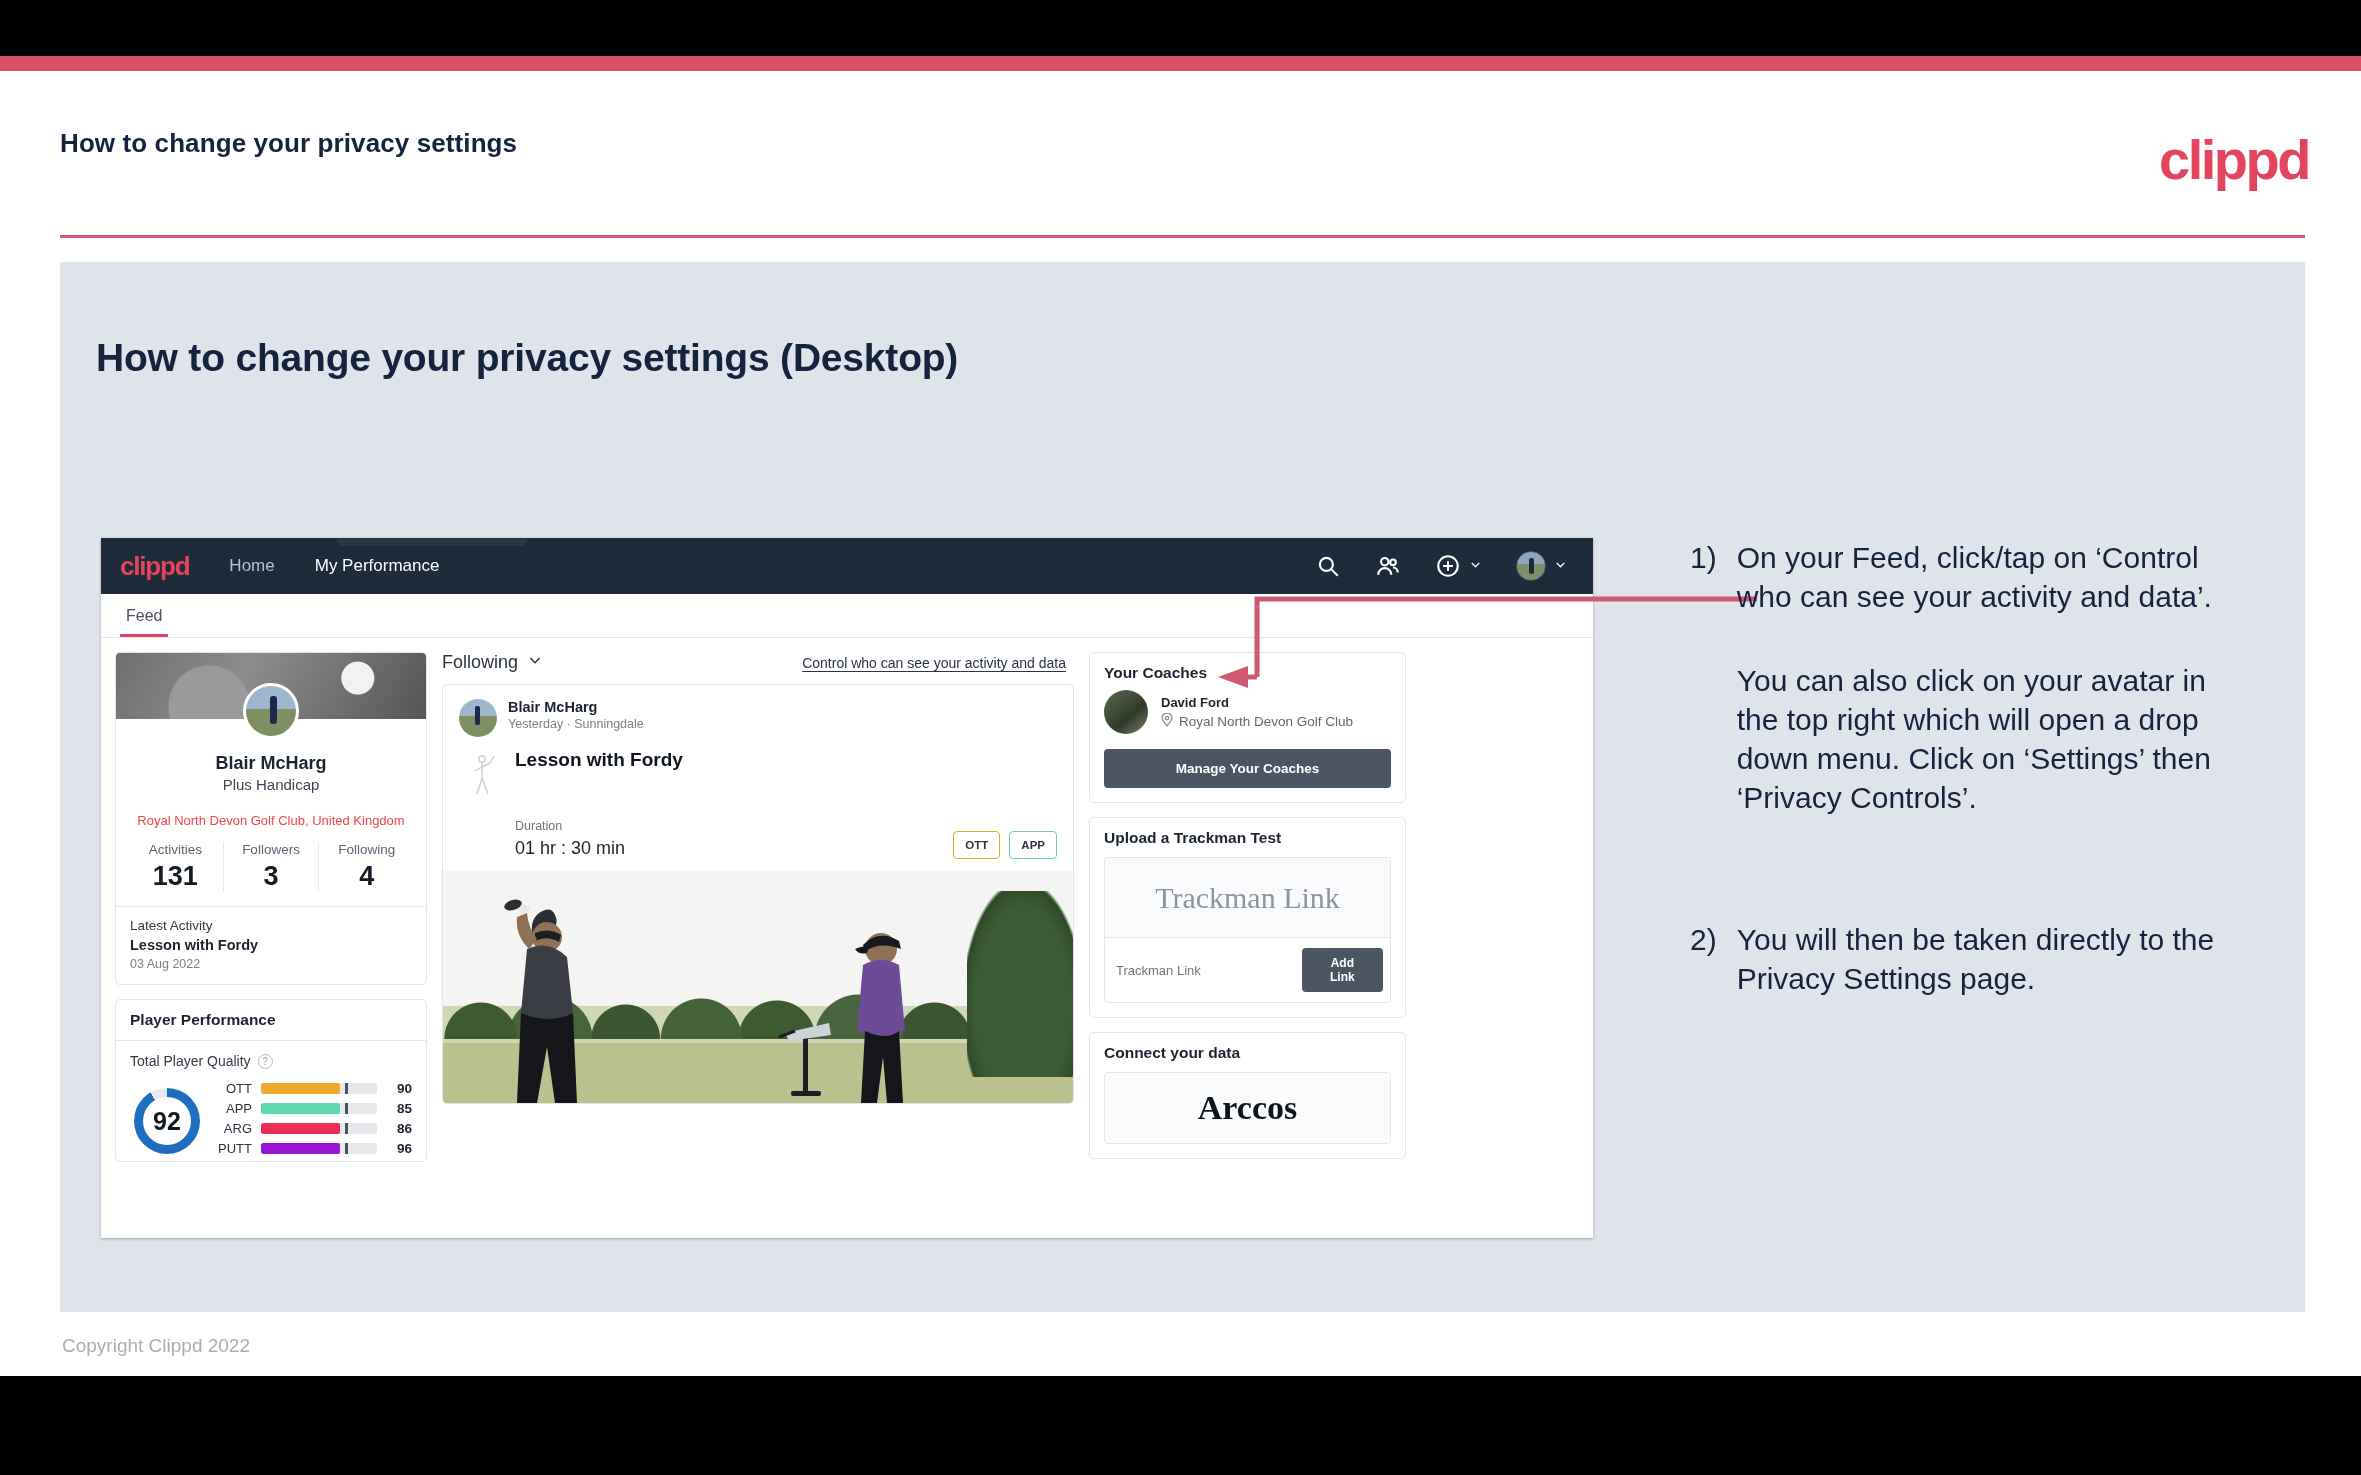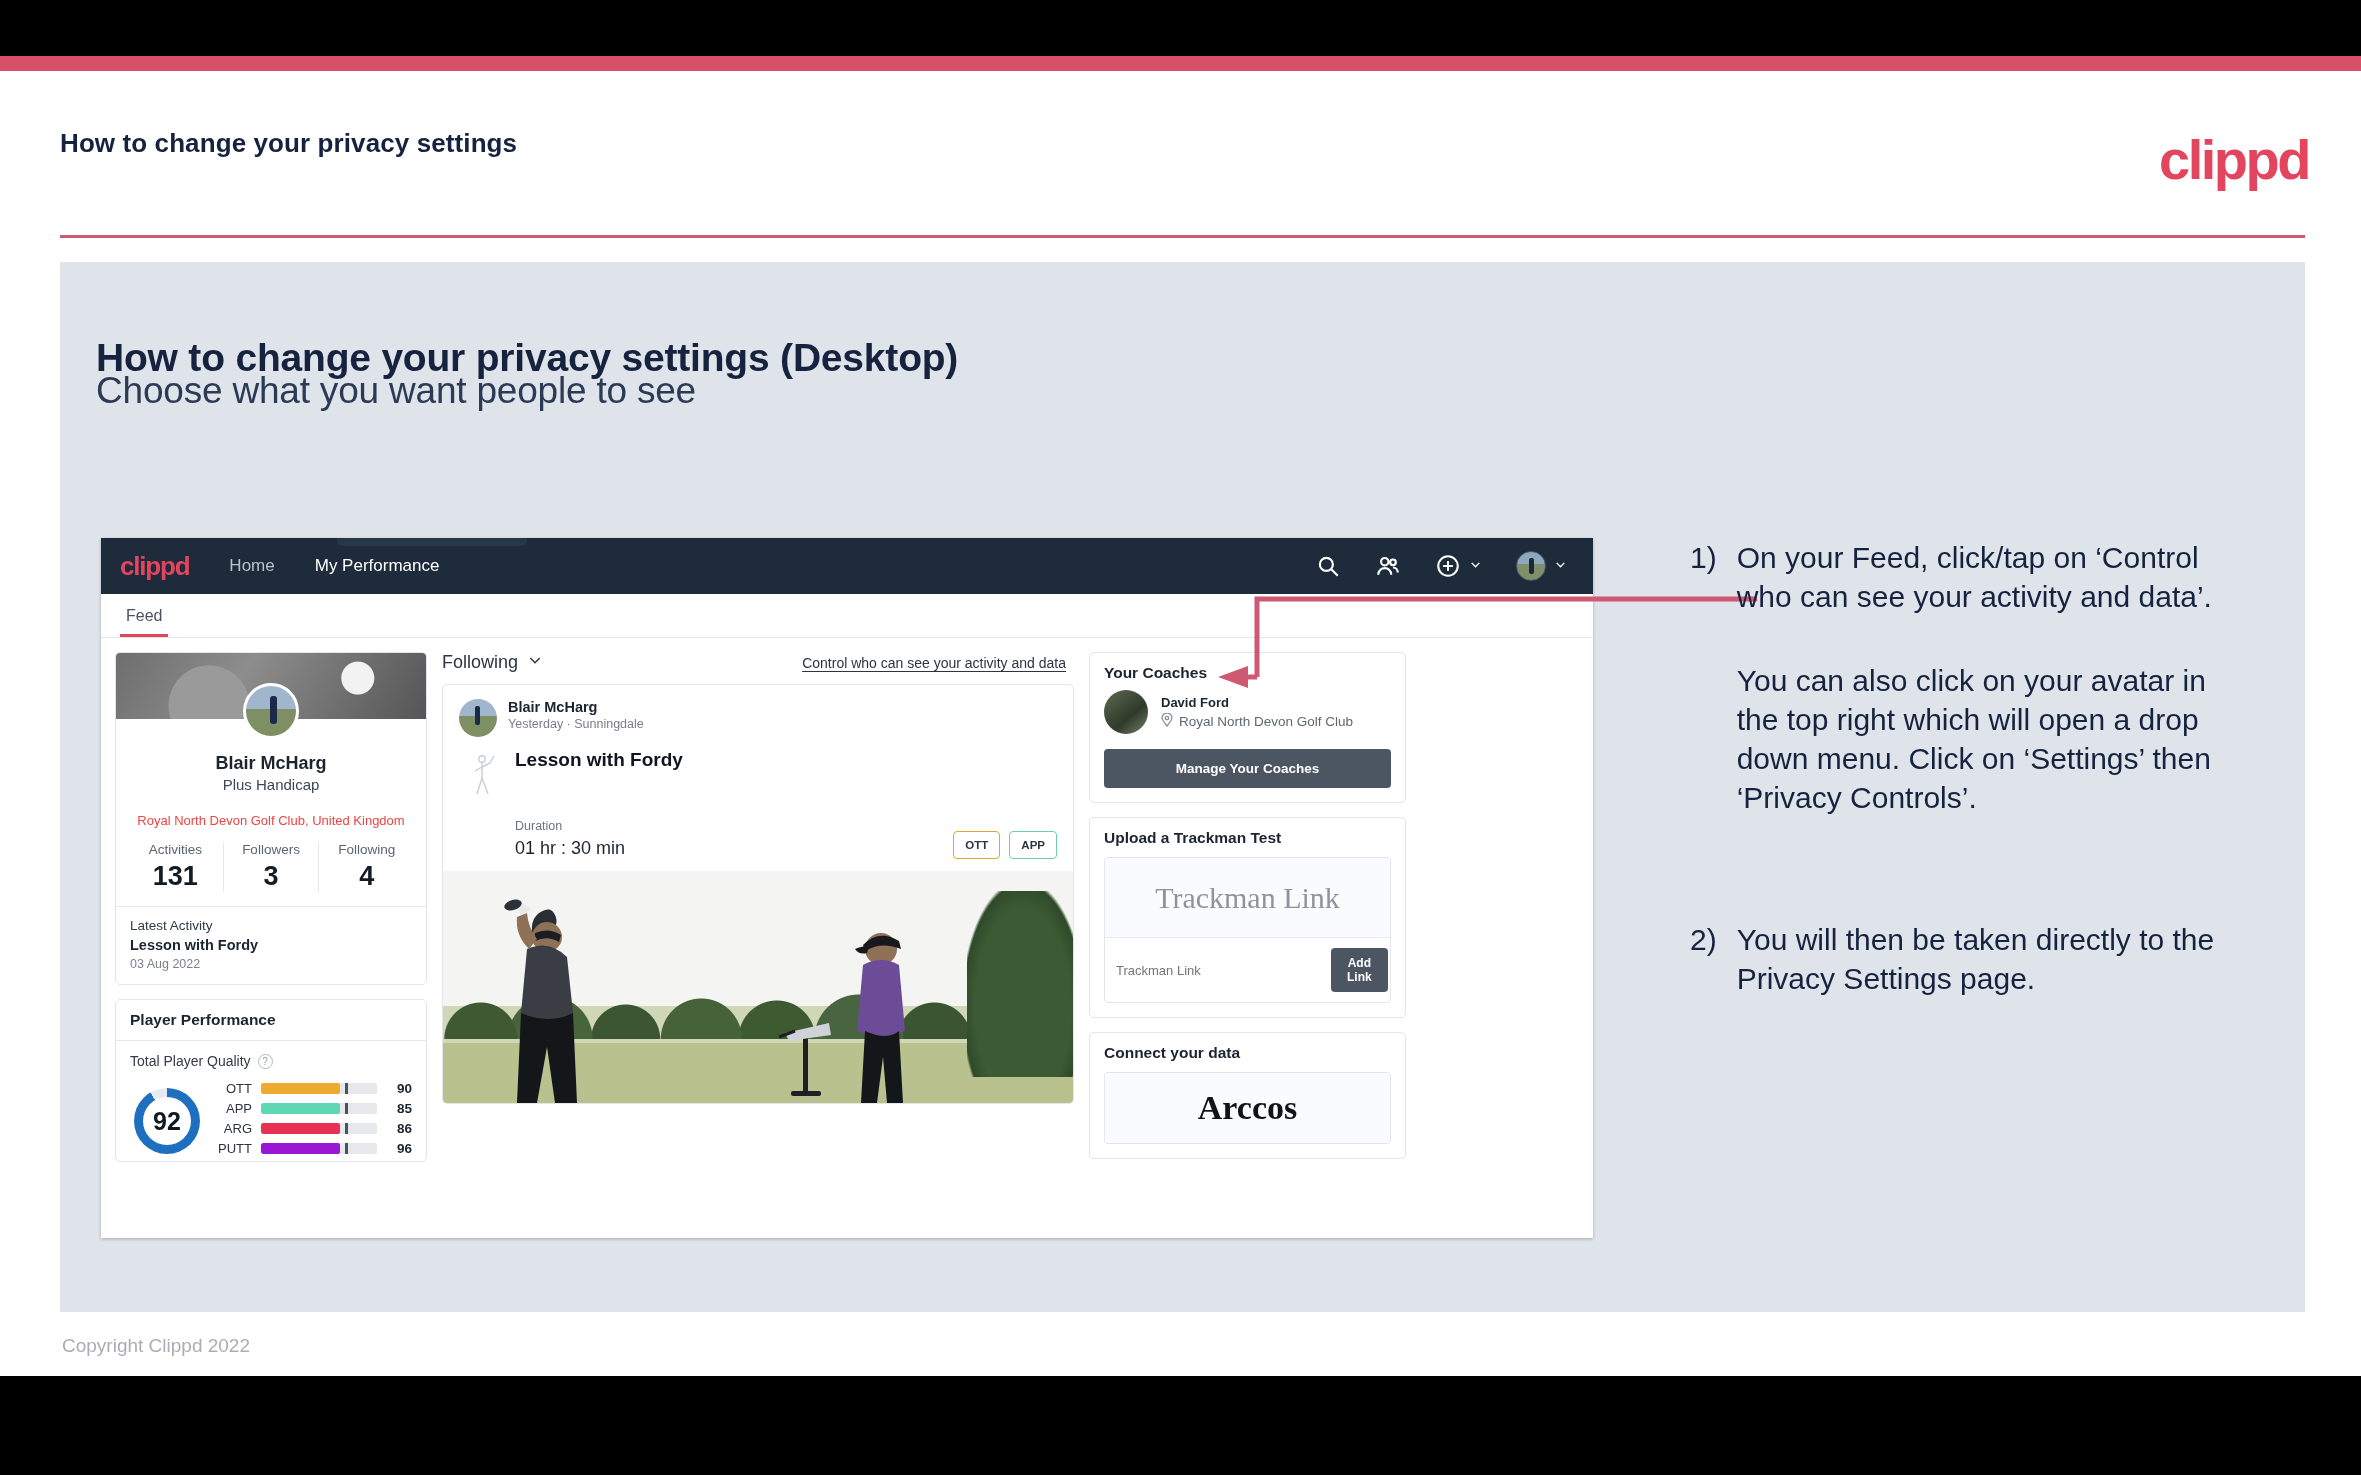--- a/index.html
+++ b/index.html
@@ -251,21 +251,21 @@
     height:80px; background:#fafbfc; display:flex; align-items:center; justify-content:center;
     font-family:"Liberation Serif", serif; font-size:30px; color:#8d949d;
     border-bottom:1px solid #e8eaed;
   }
   .upload-foot { display:flex; align-items:center; padding:10px 11px; gap:10px; }
   .upload-input {
     flex:1; font-size:13px; color:#9aa1ab; border:none; outline:none; background:transparent;
   }
   .btn-addlink {
     background:#4c5562; color:#fff; font-size:12px; font-weight:700;
-    padding:8px 16px; border-radius:4px; border:none;margin-left:29px;
+    padding:8px 28px; border-radius:4px; border:none;
   }
   .arccos-logo {
     height:70px; background:#fafbfc; display:flex; align-items:center; justify-content:center;
     font-family:"Liberation Serif", serif; font-size:34px; font-weight:700; color:#0f141b;
   }
 
   
   .callout-svg { position:absolute; left:0; top:0; width:2361px; height:1475px; pointer-events:none; }
 
   
@@ -290,21 +290,20 @@
   <div class="brand-rule"></div>
   <div class="slide-canvas"></div>
 
   <div class="slide-kicker">How to change your privacy settings</div>
   <div class="logo-clippd">clippd</div>
   <div class="header-rule"></div>
 
   <div class="body-panel"></div>
 
   <div class="title-main">How to change your privacy settings (Desktop)</div>
-  <div class="title-sub">Choose what you want people to see</div>
 
   <div class="app-shot">
 
     <div class="app-navbar">
       <div class="nav-shadow-chip"></div>
       <div class="nav-logo">clippd</div>
       <div class="nav-link">Home</div>
       <div class="nav-link active">My Performance</div>
 
       <div class="nav-right">

